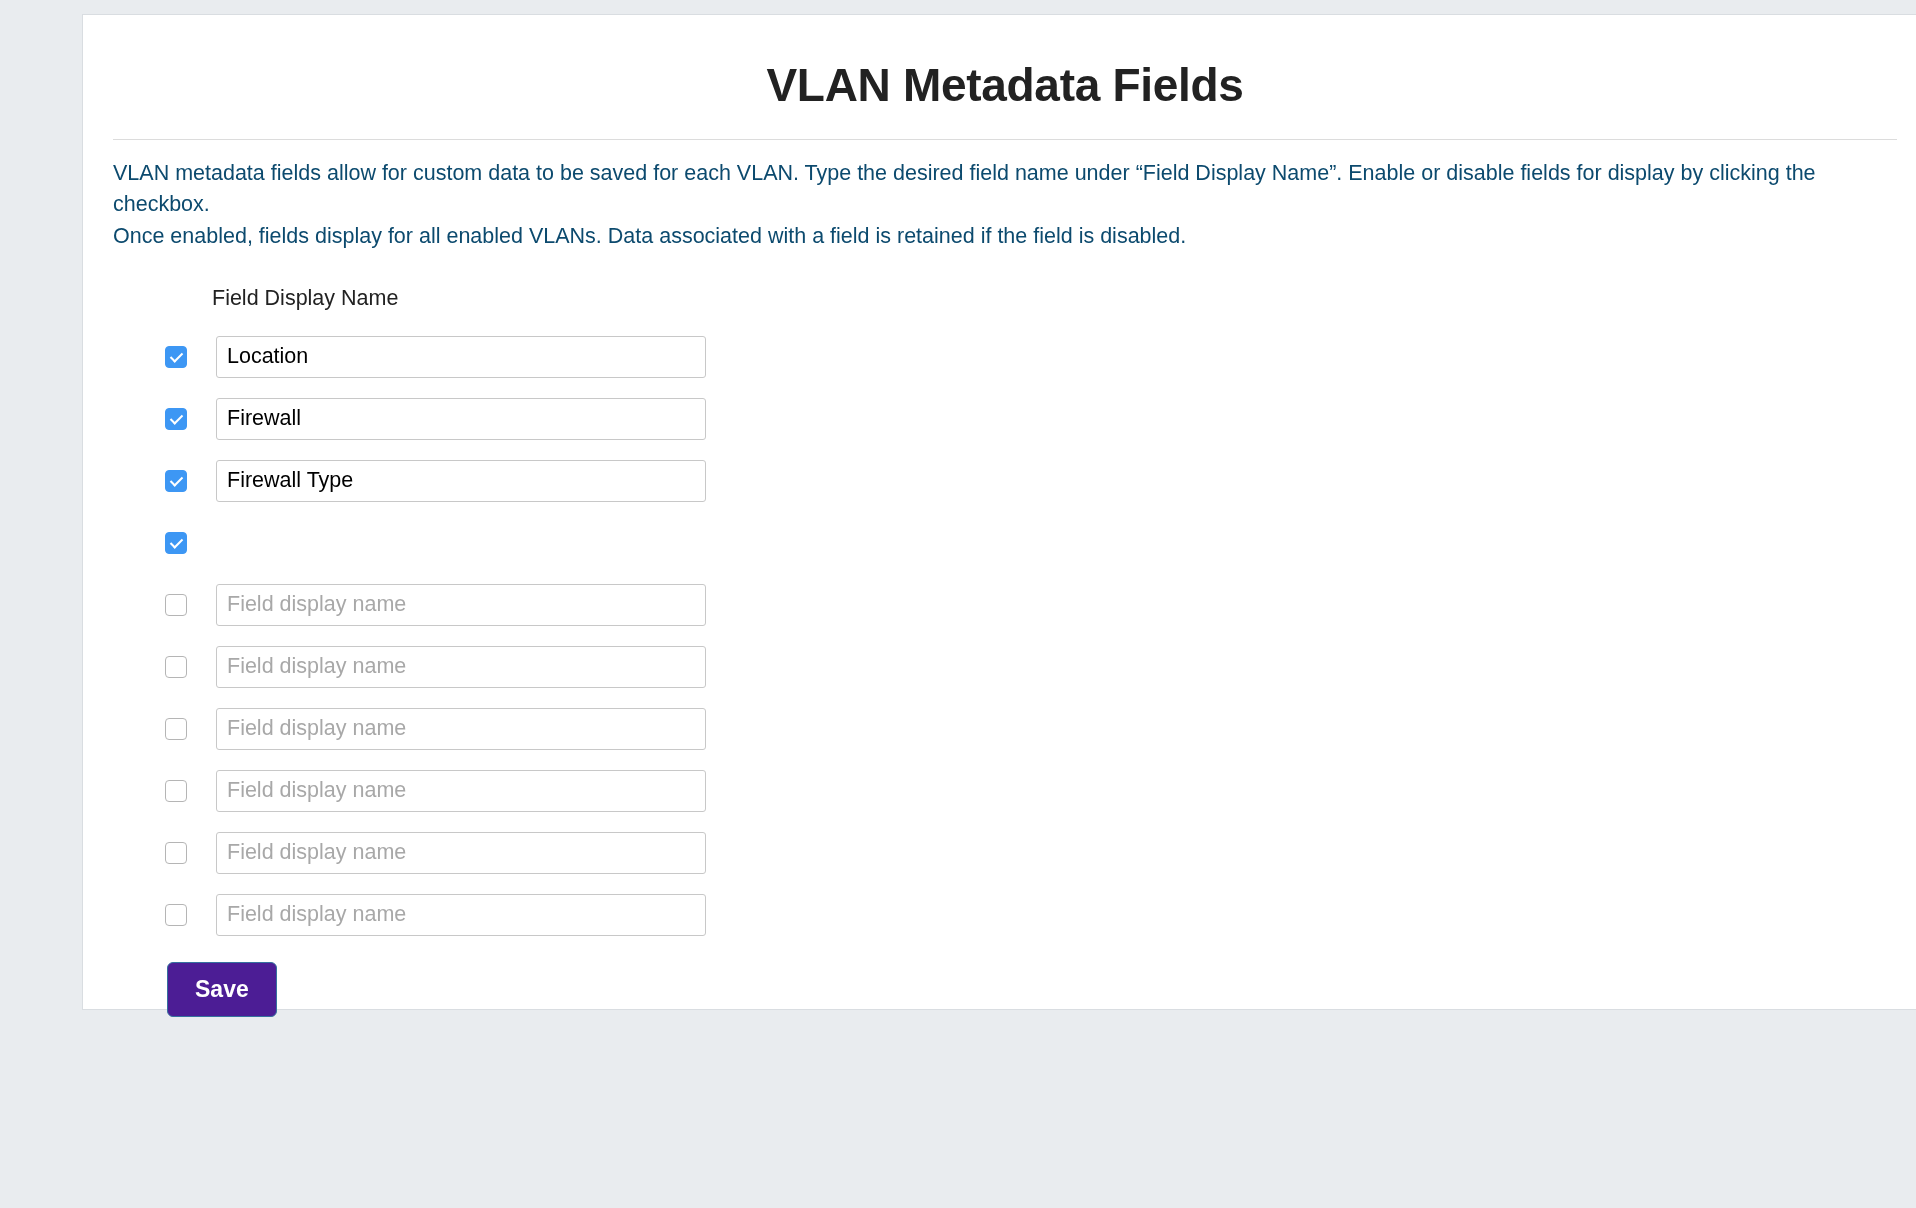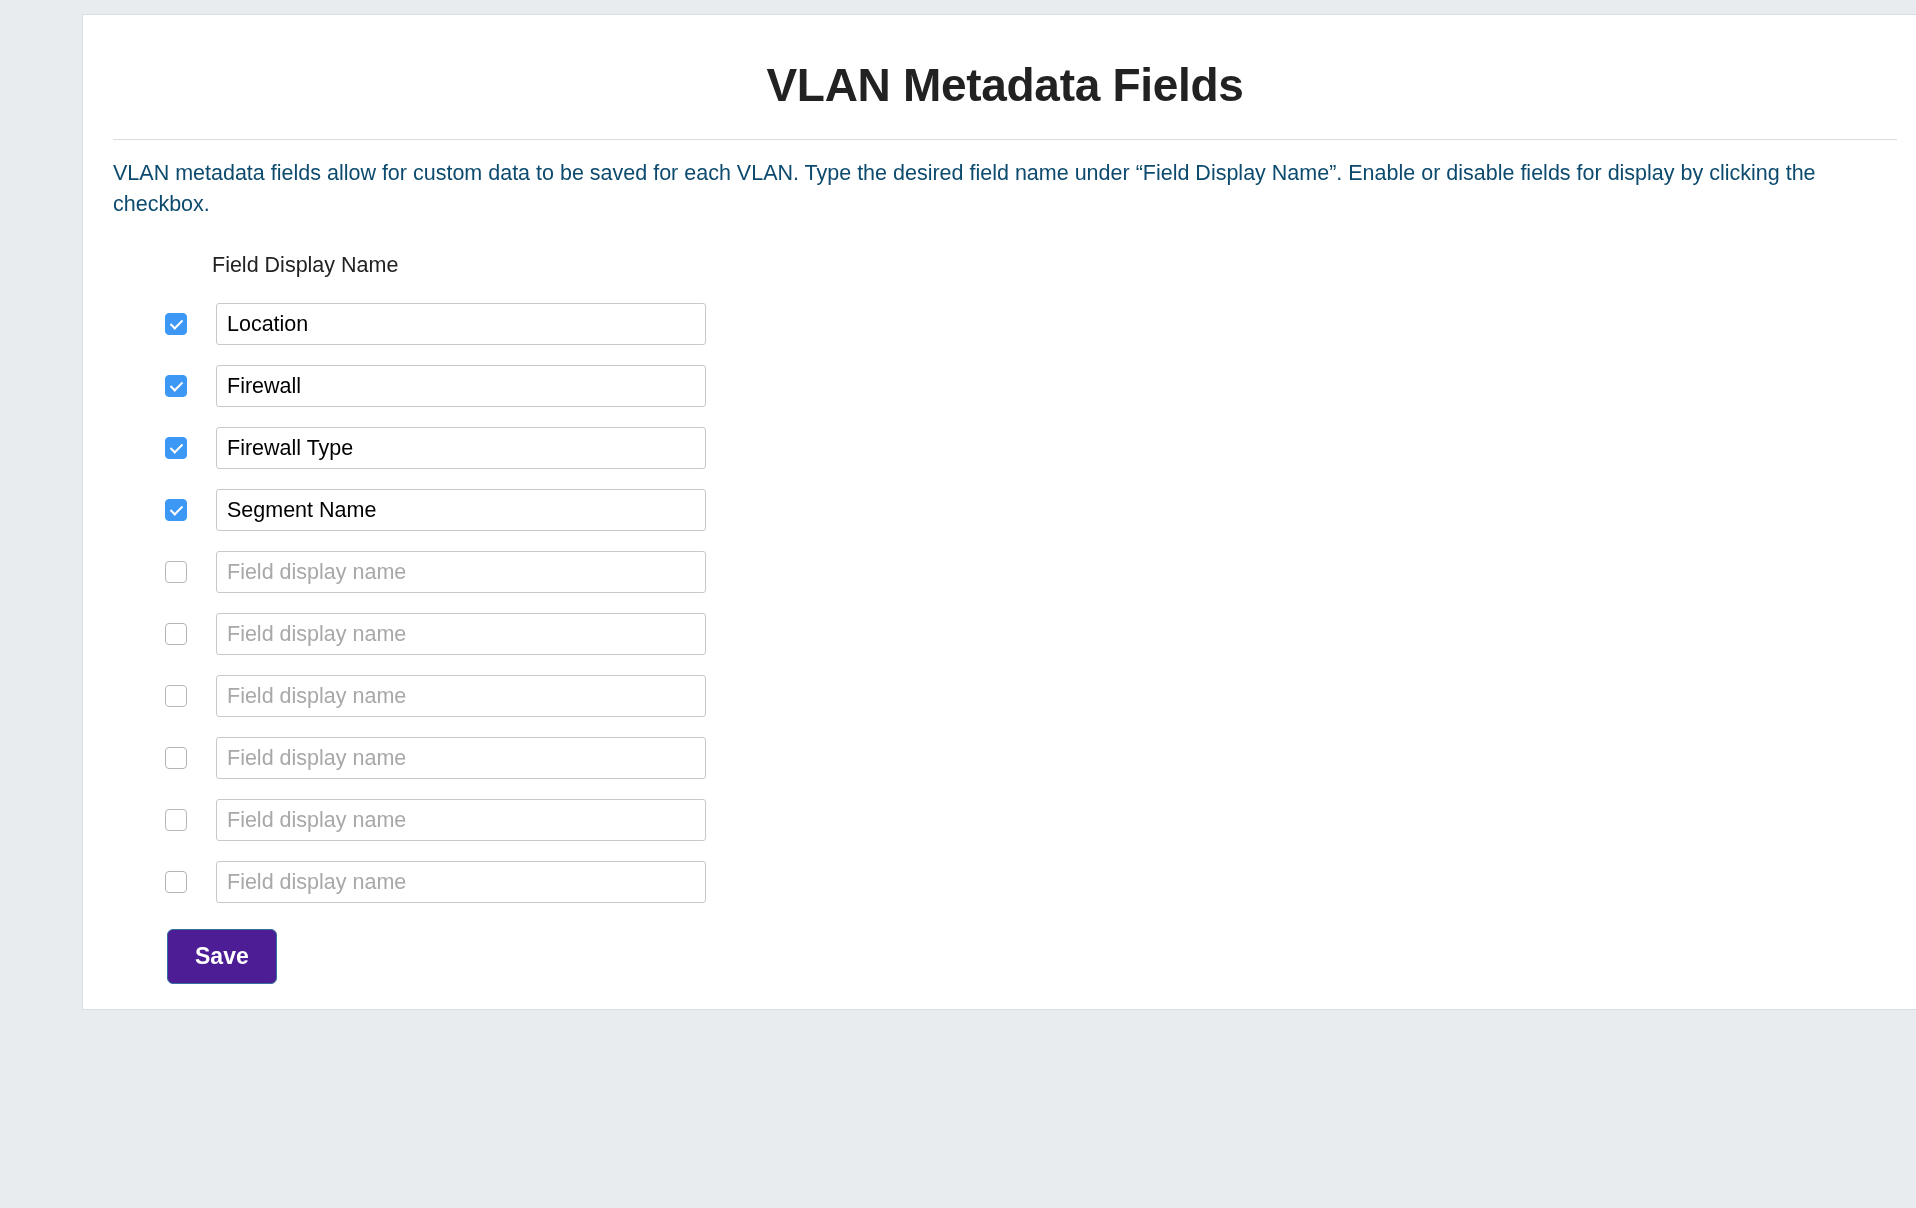--- a/index.html
+++ b/index.html
@@ -129,40 +129,40 @@
 </head>
 <body>
 
 <div class="page-card">
 
   <h1 class="page-title">VLAN Metadata Fields</h1>
   <div class="title-rule"></div>
 
   <div class="intro">
     <p>VLAN metadata fields allow for custom data to be saved for each VLAN. Type the desired field name under “Field Display Name”. Enable or disable fields for display by clicking the checkbox.</p>
+    <p>Once enabled, fields display for all enabled VLANs. Data associated with a field is retained if the field is disabled.</p>
   </div>
 
   <div class="form-area">
     <div class="col-header">Field Display Name</div>
     <div id="rows-container">
         <div class="field-row">
           <button class="chk checked"></button>
           <input type="text" class="field-input" placeholder="Field display name" value="Location" style="">
         </div>
         <div class="field-row">
           <button class="chk checked"></button>
           <input type="text" class="field-input" placeholder="Field display name" value="Firewall" style="">
         </div>
         <div class="field-row">
           <button class="chk checked"></button>
           <input type="text" class="field-input" placeholder="Field display name" value="Firewall Type" style="">
         </div>
         <div class="field-row">
           <button class="chk checked"></button>
-          <input type="text" class="field-input" placeholder="Field display name" value="Segment Name" style="">
         </div>
         <div class="field-row">
           <button class="chk"></button>
           <input type="text" class="field-input" placeholder="Field display name" style="">
         </div>
         <div class="field-row">
           <button class="chk"></button>
           <input type="text" class="field-input" placeholder="Field display name" style="">
         </div>
         <div class="field-row">

